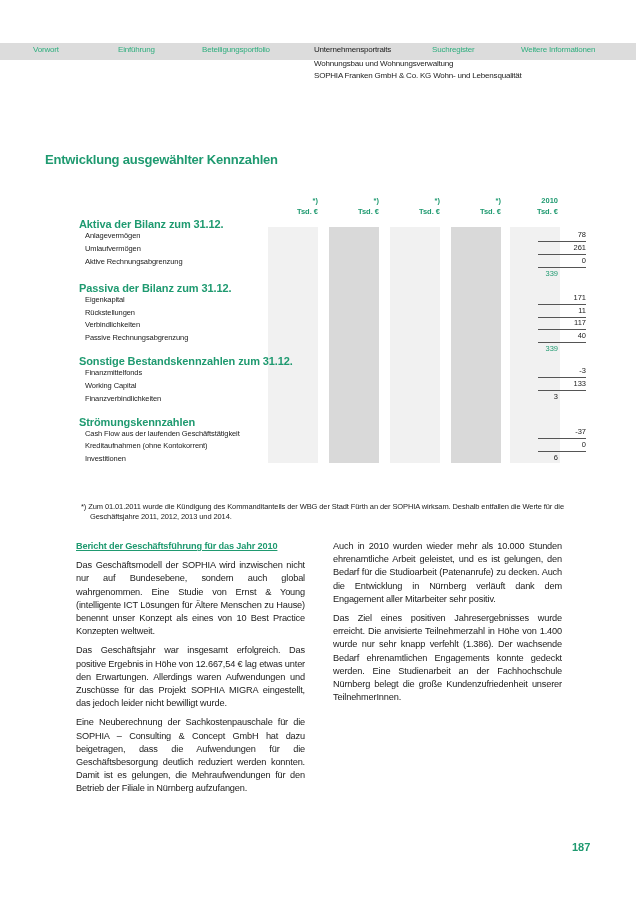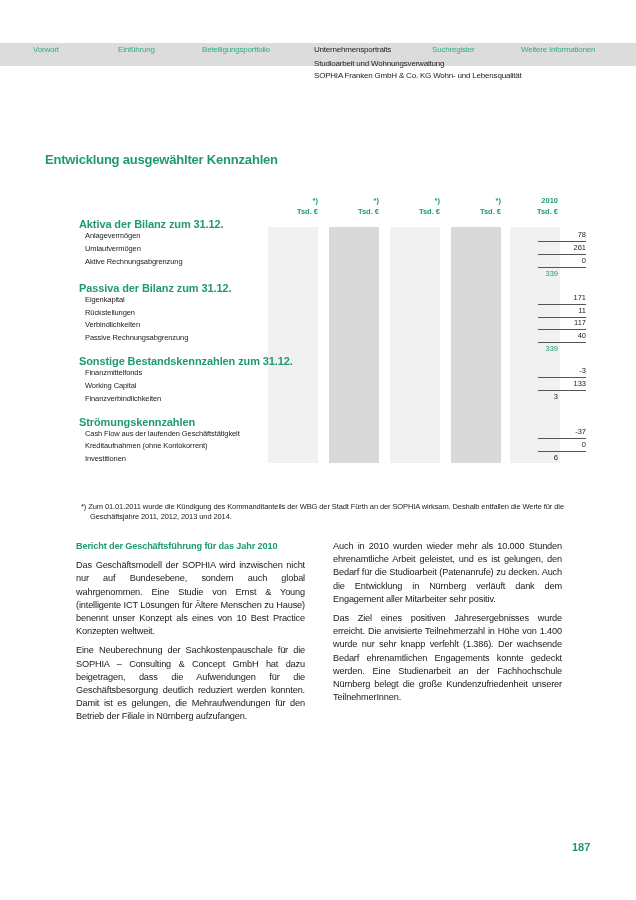--- a/index.html
+++ b/index.html
@@ -1,49 +1,49 @@
 <!DOCTYPE html>
 <html><head>
 <meta charset="utf-8">
 <style>
   html, body { margin:0; padding:0; background:#fff; }
   body { width:636px; height:900px; position:relative; overflow:hidden;
          font-family:"Liberation Sans", sans-serif; color:#1a1a1a; }
-  .navbar { position:absolute; left:0; top:43px; width:636px; height:23px; background:#dcdcdc; }
+  .navbar { position:absolute; left:0; top:43px; width:636px; height:17px; background:#dcdcdc; }
   .nav-item { position:absolute; top:0; font-size:8px; line-height:13px; color:#2fae7e; letter-spacing:-0.2px; white-space:nowrap; }
   .nav-item.active { color:#222;text-align:center; }
   .subnav { position:absolute; left:314px; font-size:8px; color:#222; white-space:nowrap; letter-spacing:-0.2px; }
   .title { position:absolute; left:45px; top:152px; font-size:13px; font-weight:bold; color:#1f9a70; letter-spacing:-0.2px; }
   .colband { position:absolute; top:227px; height:236px; width:50px; }
   .light { background:#f1f1f1; }
   .dark { background:#d9d9d9; }
   .colhead { position:absolute; width:50px; text-align:right; font-size:7.5px; font-weight:bold; color:#1f9a70; line-height:11px; }
   .section { position:absolute; left:79px; font-size:11px; font-weight:bold; color:#1f9a70; white-space:nowrap; letter-spacing:-0.1px; }
   .rowlabel { position:absolute; left:85px; font-size:7.5px; color:#222; white-space:nowrap; letter-spacing:-0.1px; }
   .val { position:absolute; left:510px; width:48px; text-align:right; font-size:7.5px; color:#222; height:12px; line-height:12px; }
   .val.total { color:#1f9a70; }
   .val.ul { border-bottom:1.5px solid #555;margin-left:28px; }
   .footnote { position:absolute; left:81px; top:485px; width:480px; font-size:7.5px; color:#222; line-height:10px; text-indent:-9px; padding-left:9px; letter-spacing:-0.1px;margin-top:17px; }
   .textcol { position:absolute; width:229px; font-size:9.2px; line-height:13.2px; text-align:justify; color:#1a1a1a; letter-spacing:-0.15px; }
-  .textcol h3 { margin:0 0 6px 0; font-size:9.2px; font-weight:bold; color:#1f9a70; }
+  .textcol h3 { margin:0 0 6px 0; font-size:9.2px; font-weight:bold; color:#1f9a70;text-decoration:underline; }
   .textcol p { margin:0 0 6px 0; hyphens:manual; }
   .pagenum { position:absolute; left:572px; top:841px; font-size:11px; font-weight:bold; color:#1f9a70; }
 </style>
 </head>
 <body>
 
 <div class="navbar">
   <span class="nav-item" style="left:33px">Vorwort</span>
   <span class="nav-item" style="left:118px">Einführung</span>
   <span class="nav-item" style="left:202px">Beteiligungsportfolio</span>
   <span class="nav-item active" style="left:314px">Unternehmensportraits</span>
   <span class="nav-item" style="left:432px">Suchregister</span>
   <span class="nav-item" style="left:521px">Weitere Informationen</span>
 </div>
-<div class="subnav" style="top:59px">Studioarbeit und Wohnungsverwaltung</div>
+<div class="subnav" style="top:59px">Wohnungsbau und Wohnungsverwaltung</div>
 <div class="subnav" style="top:71px">SOPHIA Franken GmbH &amp; Co. KG Wohn- und Lebensqualität</div>
 
 <div class="title">Entwicklung ausgewählter Kennzahlen</div>
 
 <div class="colband light" style="left:268px"></div>
 <div class="colband dark" style="left:329px"></div>
 <div class="colband light" style="left:390px"></div>
 <div class="colband dark" style="left:451px"></div>
 <div class="colband light" style="left:510px"></div>
 
@@ -102,20 +102,21 @@
 <div class="rowlabel" style="top:441px">Kreditaufnahmen (ohne Kontokorrent)</div>
 <div class="val ul" style="top:439px">0</div>
 <div class="rowlabel" style="top:454px">Investitionen</div>
 <div class="val" style="top:452px">6</div>
 
 <div class="footnote">*)  Zum 01.01.2011 wurde die Kündigung des Kommanditanteils der WBG der Stadt Fürth an der SOPHIA wirksam. Deshalb entfallen die Werte für die Geschäftsjahre 2011, 2012, 2013 und 2014.</div>
 
 <div class="textcol" style="left:76px;top:540px">
   <h3>Bericht der Geschäftsführung für das Jahr 2010</h3>
   <p>Das Geschäftsmodell der SOPHIA wird inzwischen nicht nur auf Bundesebene, sondern auch global wahrgenommen. Eine Studie von Ernst &amp; Young (intelligente ICT Lösungen für Ältere Menschen zu Hause) benennt unser Konzept als eines von 10 Best Practice Konzepten weltweit.</p>
+  <p>Das Geschäftsjahr war insgesamt erfolgreich. Das positive Ergebnis in Höhe von 12.667,54 € lag etwas unter den Erwartungen. Allerdings waren Aufwendungen und Zuschüsse für das Projekt SOPHIA MIGRA eingestellt, das jedoch leider nicht bewilligt wurde.</p>
   <p>Eine Neuberechnung der Sachkostenpauschale für die SOPHIA – Consulting &amp; Concept GmbH hat dazu beigetragen, dass die Aufwendungen für die Geschäftsbesorgung deutlich reduziert werden konnten. Damit ist es gelungen, die Mehraufwendungen für den Betrieb der Filiale in Nürnberg aufzufangen.</p>
 </div>
 <div class="textcol" style="left:333px;top:540px">
   <p>Auch in 2010 wurden wieder mehr als 10.000 Stunden ehrenamtliche Arbeit geleistet, und es ist gelungen, den Bedarf für die Studioarbeit (Patenanrufe) zu decken. Auch die Entwicklung in Nürnberg verläuft dank dem Engagement aller Mitarbeiter sehr positiv.</p>
   <p>Das Ziel eines positiven Jahresergebnisses wurde erreicht. Die anvisierte Teilnehmerzahl in Höhe von 1.400 wurde nur sehr knapp verfehlt (1.386). Der wachsende Bedarf ehrenamtlichen Engagements konnte gedeckt werden. Eine Studienarbeit an der Fachhochschule Nürnberg belegt die große Kundenzufriedenheit unserer TeilnehmerInnen.</p>
 </div>
 
 <div class="pagenum">187</div>
 
 </body></html>

